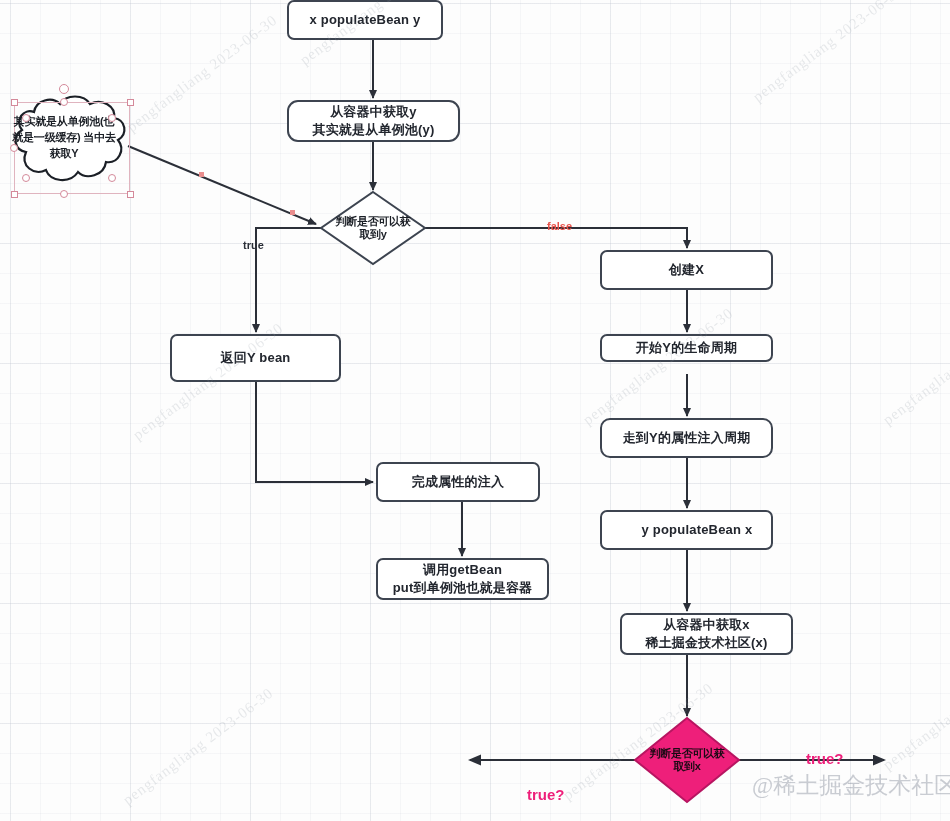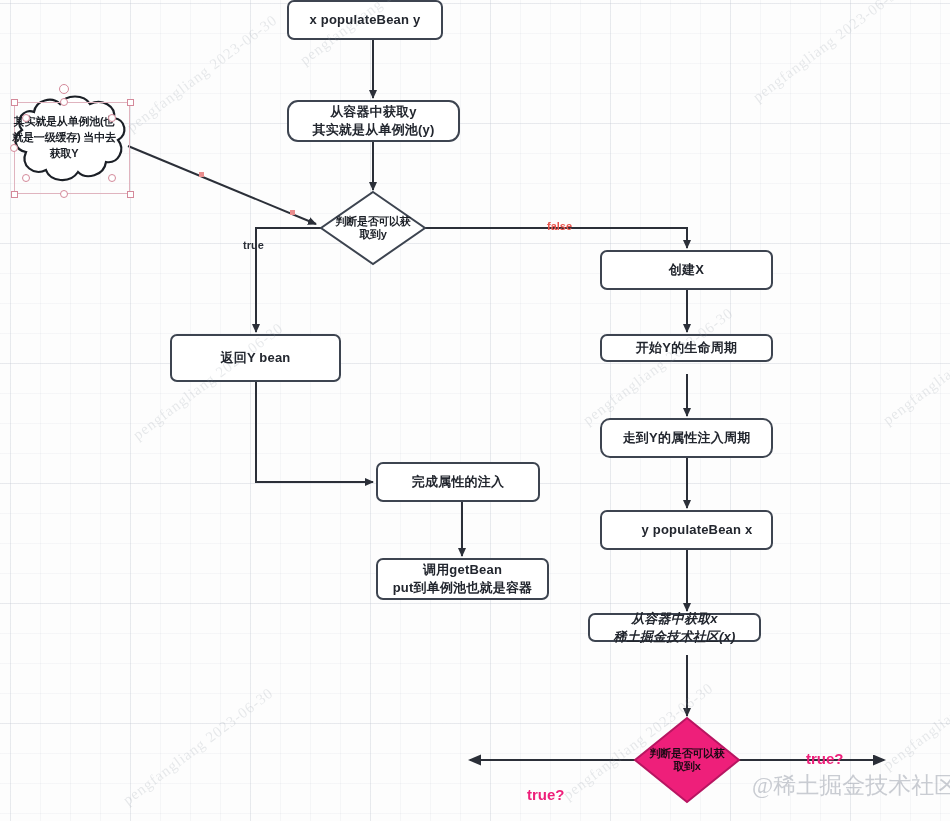--- a/index.html
+++ b/index.html
@@ -250,21 +250,21 @@
       <div class="node" style="left: 600px; top: 418px; width: 173px; height: 40px; border-radius: 10px;">
         <div>
           <span class="l">走到Y的属性注入周期</span>
         </div>
       </div>
       <div class="node" style="left: 600px; top: 510px; width: 173px; height: 40px; padding-left: 21px;">
         <div>
           <span class="l">y populateBean x</span>
         </div>
       </div>
-      <div class="node" style="left: 588px; top: 613px; width: 173px; height: 29px; font-style: italic;">
+      <div class="node" style="left: 620px; top: 613px; width: 173px; height: 42px;">
         <div>
           <span class="l">从容器中获取x</span>
           <span class="l">稀土掘金技术社区(x)</span>
         </div>
       </div>
     </div>
 
   <div id="decision-host">
       <div class="diamond-wrap" style="left: 321px; top: 192px; width: 104px; height: 72px;">
         <div class="diamond-txt">

